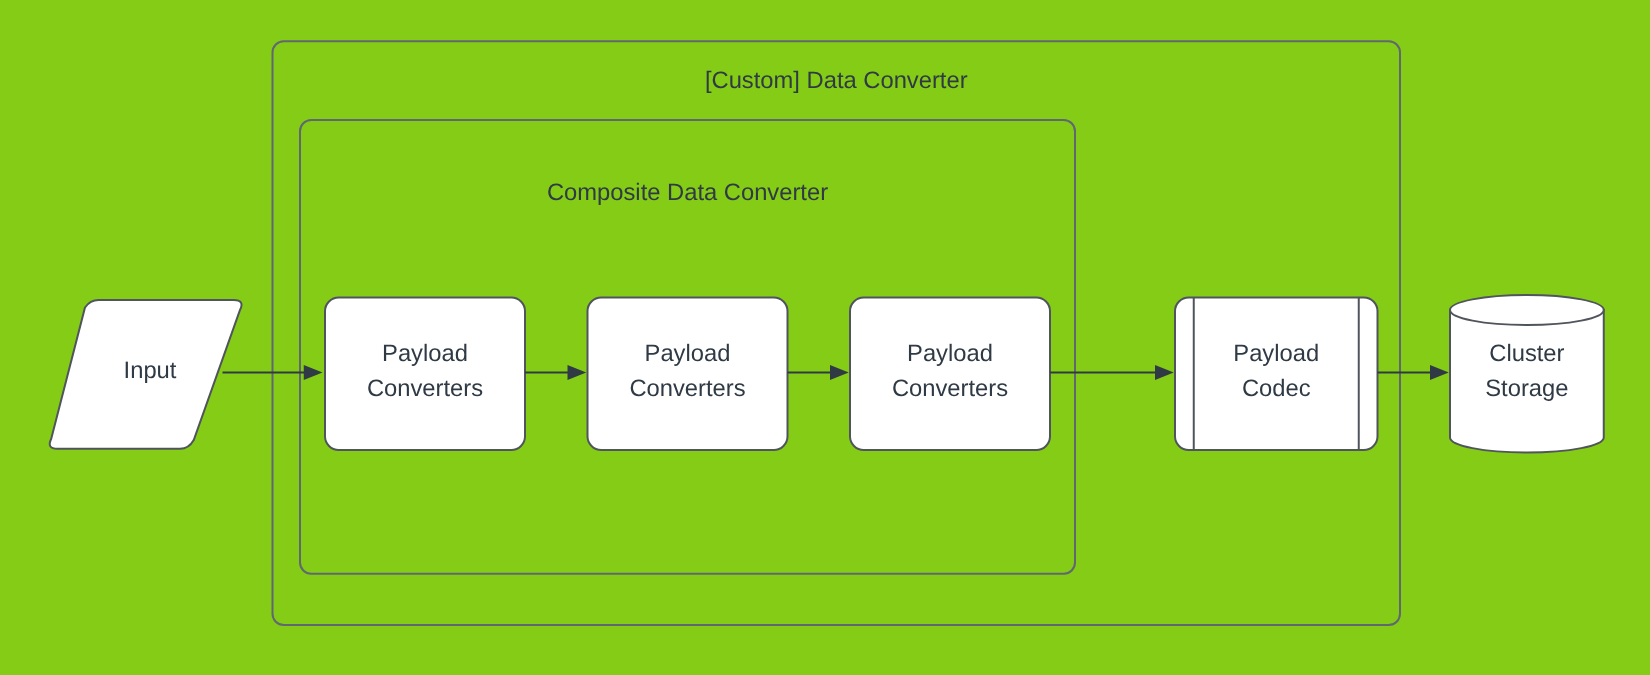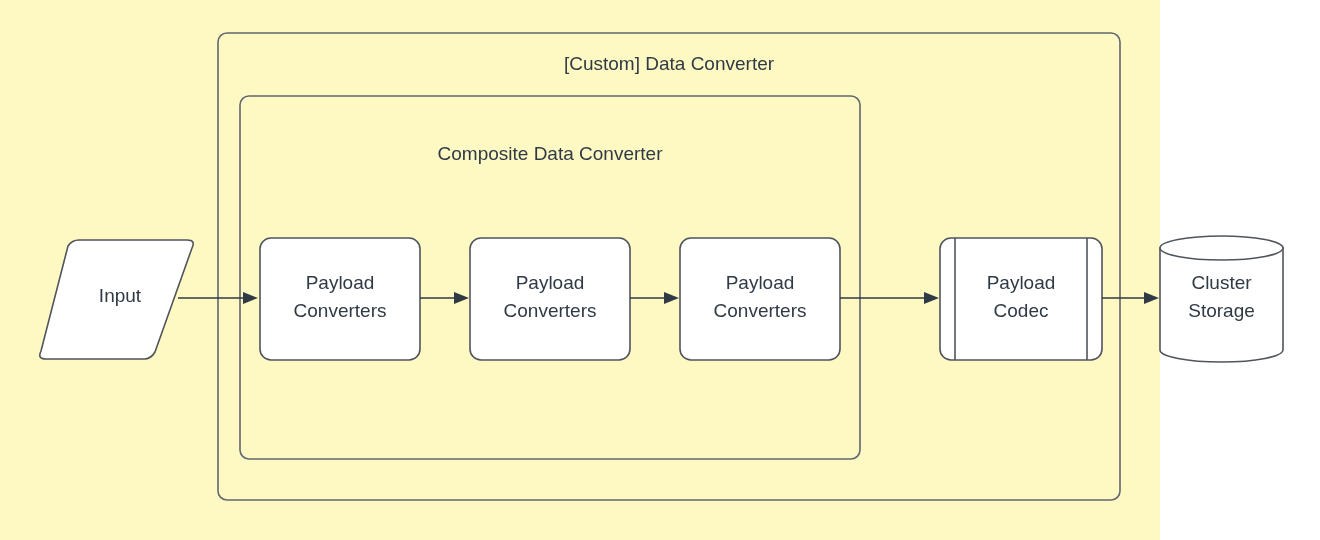--- a/index.html
+++ b/index.html
@@ -8,23 +8,23 @@
     background: #ffffff;
   }
   body {
     width: 1320px;
     height: 540px;
     font-family: "Liberation Sans", sans-serif;
     overflow: hidden;
   }
   #diagram-root {
     position: relative;
-    width: 1160px;
+    width: 1320px;
     height: 540px;
-    background: #fef9c3;
+    background: #84cc16;
   }
   svg#diagram-svg {
     position: absolute;
     top: 0;
     left: 0;
     width: 1320px;
     height: 540px;
     display: block;
   }
   .shape-stroke {

